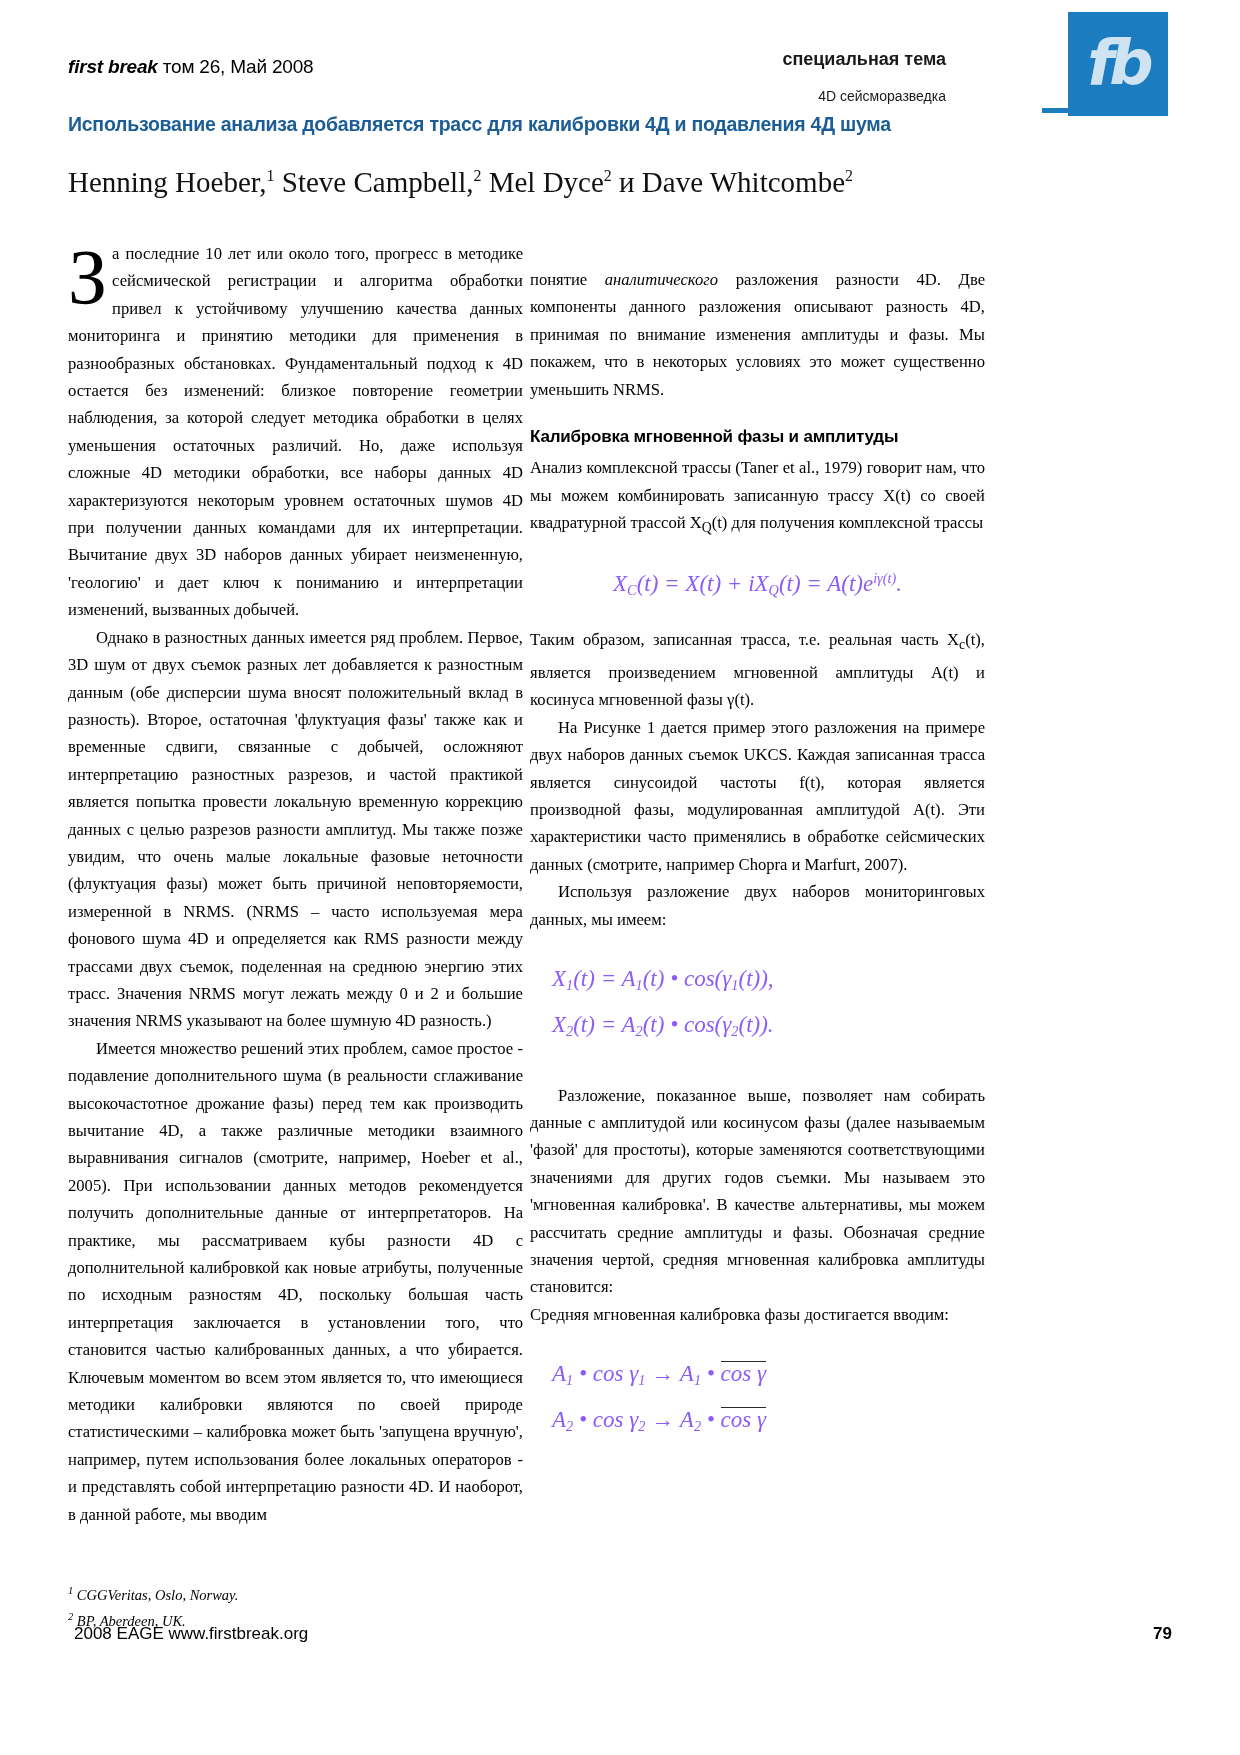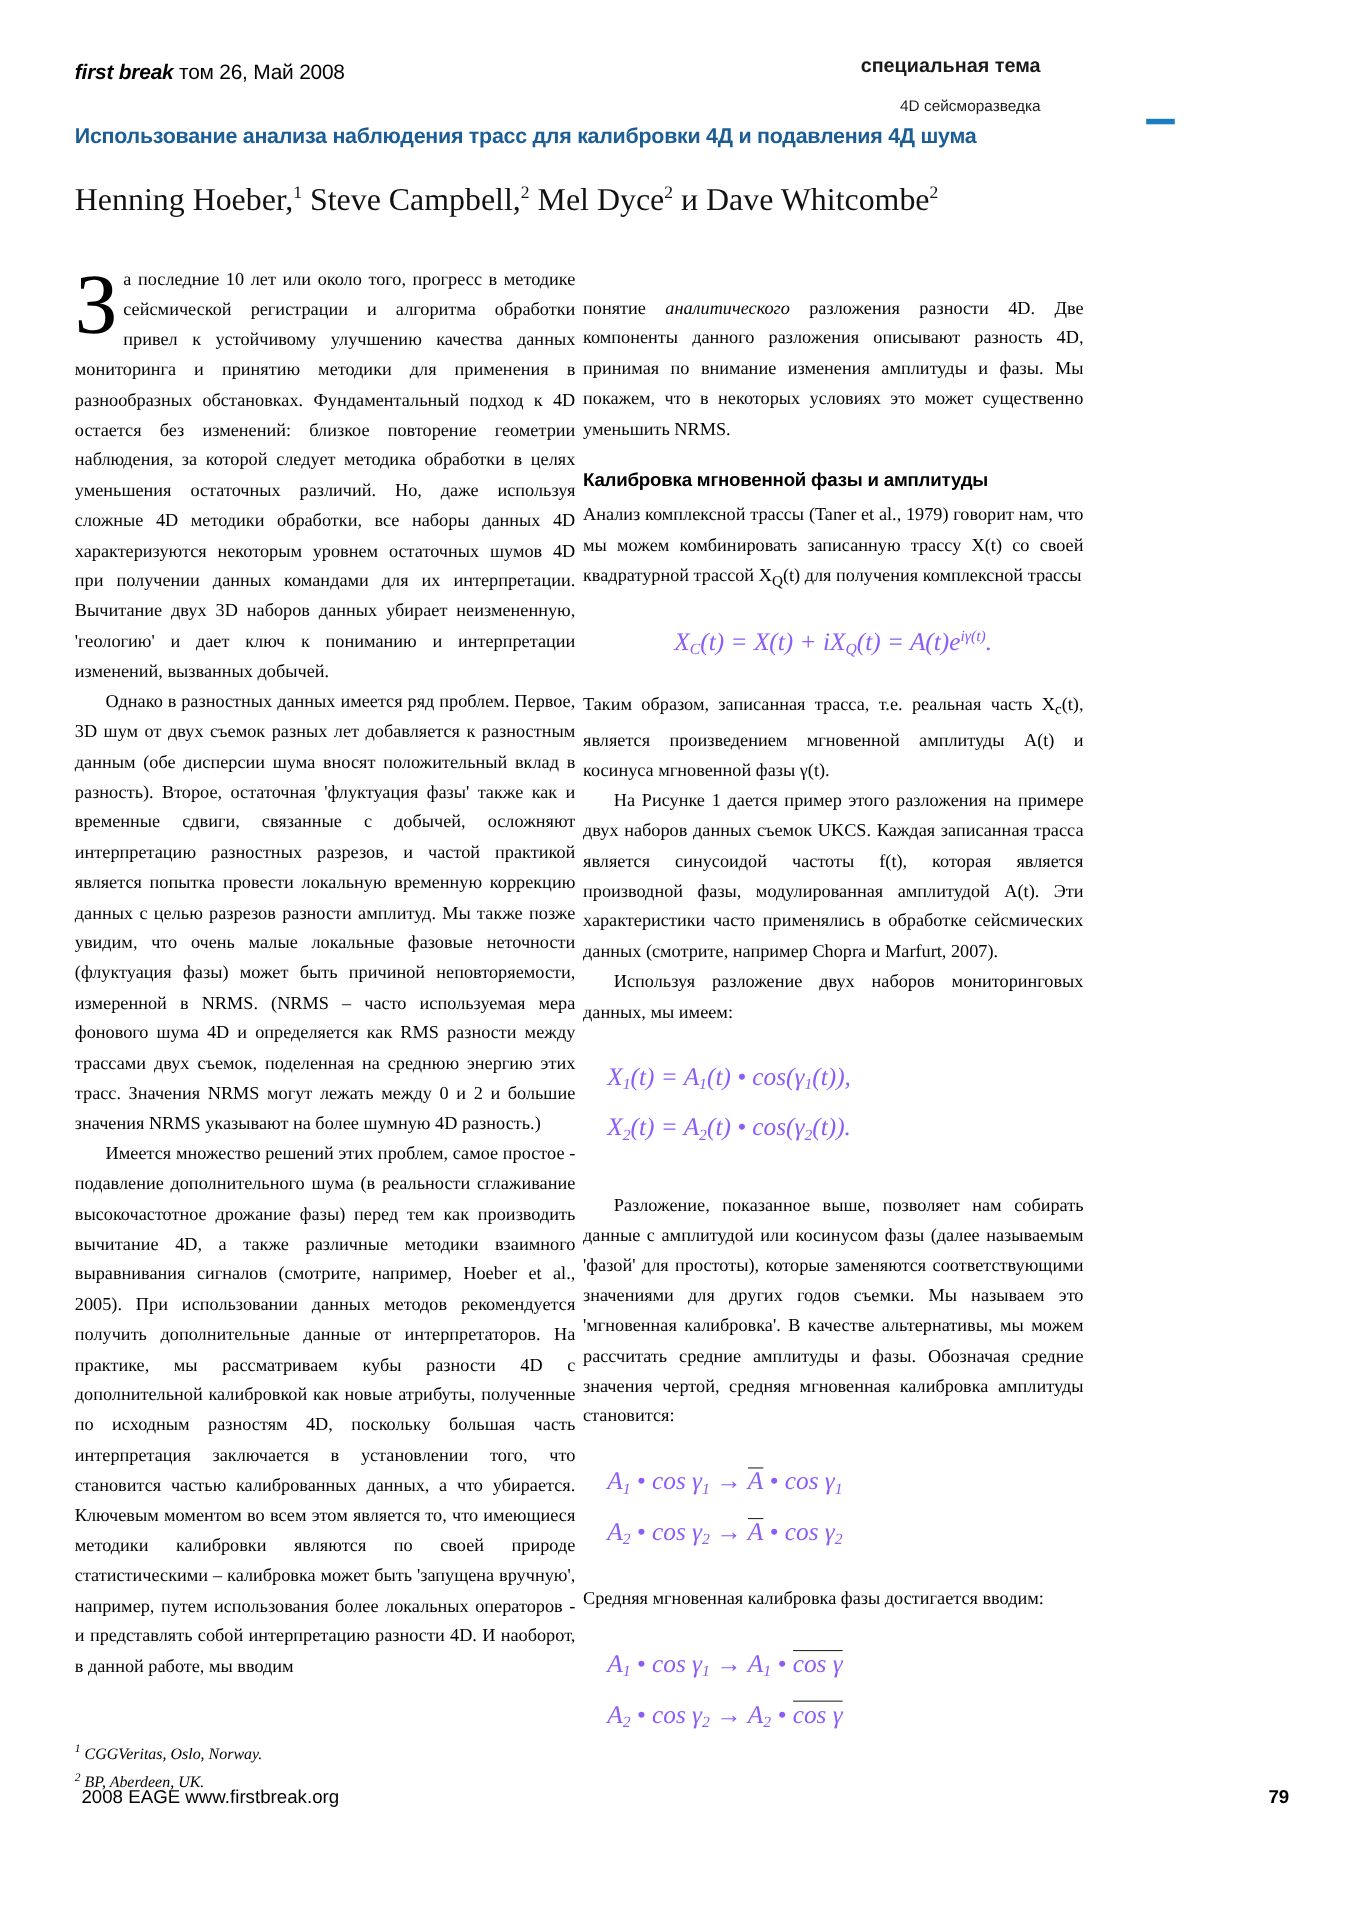--- a/index.html
+++ b/index.html
@@ -229,23 +229,26 @@
 <div id="masthead">
 
   <div id="journal-line">
     <span class="ital">first break</span><span class="rest"> том 26, Май 2008</span>
   </div>
 
   <div id="special-topic">специальная тема</div>
   <div id="topic-sub">4D сейсморазведка</div>
 
   <div id="fb-logo-tail"></div>
+  <div id="fb-logo">
+    <div class="glyph">fb</div>
+  </div>
 </div>
 
-<div id="article-title">Использование анализа наблюдения трасс для калибровки 4Д и подавления 4Д шума</div>
+<div id="article-title">Использование анализа добавляется трасс для калибровки 4Д и подавления 4Д шума</div>
 <div id="authors">Henning Hoeber,<sup>1</sup> Steve Campbell,<sup>2</sup> Mel Dyce<sup>2</sup> и Dave Whitcombe<sup>2</sup></div>
 
 <div class="column" id="col-left">
 
   <p id="para-lead"><span id="dropcap">З</span><span>а последние 10 лет или около того, прогресс  в методике сейсмической регистрации и алгоритма обработки  привел к  устойчивому улучшению  качества данных мониторинга  и  принятию методики  для применения в разнообразных обстановках. Фундаментальный подход к 4D  остается без изменений: близкое повторение геометрии наблюдения, за которой следует методика обработки  в целях уменьшения остаточных различий. Но, даже  используя сложные 4D методики обработки, все наборы данных 4D характеризуются некоторым уровнем  остаточных шумов 4D  при получении данных  командами для их интерпретации. Вычитание двух 3D наборов данных убирает неизмененную,  'геологию' и дает ключ к пониманию  и интерпретации изменений, вызванных добычей.</span></p>
 
   <p>Однако в разностных данных имеется ряд проблем. Первое, 3D шум от двух съемок разных лет добавляется к разностным данным (обе дисперсии шума вносят положительный вклад в разность). Второе, остаточная 'флуктуация фазы'  также как и временные сдвиги, связанные с добычей, осложняют интерпретацию разностных разрезов, и частой практикой является попытка провести локальную временную коррекцию данных  с целью разрезов разности амплитуд. Мы также позже увидим, что очень малые локальные фазовые неточности (флуктуация фазы) может   быть причиной неповторяемости, измеренной в NRMS. (NRMS – часто используемая мера фонового шума 4D  и определяется как RMS разности между трассами  двух съемок, поделенная на  среднюю энергию этих трасс. Значения NRMS могут лежать  между 0 и 2 и большие значения NRMS указывают на  более шумную 4D разность.)</p>
 
   <p>Имеется множество решений этих проблем, самое простое  - подавление дополнительного шума (в реальности сглаживание  высокочастотное дрожание фазы) перед тем как производить вычитание 4D, а также различные методики взаимного выравнивания сигналов (смотрите, например, Hoeber et al., 2005). При использовании данных методов  рекомендуется получить  дополнительные данные от интерпретаторов. На практике, мы рассматриваем кубы разности 4D  с дополнительной калибровкой как новые атрибуты, полученные     по исходным разностям 4D, поскольку   большая часть интерпретация заключается в установлении того, что становится частью  калиброванных данных, а что  убирается. Ключевым моментом во всем этом является то, что имеющиеся методики калибровки являются по своей природе статистическими – калибровка может быть 'запущена вручную', например, путем использования более локальных операторов - и представлять собой интерпретацию  разности 4D. И наоборот, в данной работе, мы вводим</p>
 
@@ -269,24 +272,20 @@
 
   <div class="eq-block">
     <div class="eq eq-left">X<sub>1</sub>(t) = A<sub>1</sub>(t) • cos(γ<sub>1</sub>(t)),</div>
     <div class="eq eq-left">X<sub>2</sub>(t) = A<sub>2</sub>(t) • cos(γ<sub>2</sub>(t)).</div>
   </div>
 
   <div class="spacer-sm"></div>
 
   <p>Разложение, показанное выше, позволяет нам   собирать данные с амплитудой или косинусом фазы (далее называемым 'фазой' для простоты), которые заменяются   соответствующими значениями   для других годов съемки. Мы называем это 'мгновенная калибровка'. В качестве альтернативы, мы можем рассчитать  средние амплитуды и фазы. Обозначая средние значения чертой, средняя мгновенная калибровка амплитуды становится:</p>
 
-  <div class="eq-block">
-    <div class="eq eq-left">A<sub>1</sub> • cos γ<sub>1</sub> → <span class="ovl">A</span> • cos γ<sub>1</sub></div>
-    <div class="eq eq-left">A<sub>2</sub> • cos γ<sub>2</sub> → <span class="ovl">A</span> • cos γ<sub>2</sub></div>
-  </div>
 
   <p class="noindent">Средняя мгновенная калибровка фазы достигается вводим:</p>
 
   <div class="eq-block">
     <div class="eq eq-left">A<sub>1</sub> • cos γ<sub>1</sub> → A<sub>1</sub> • <span class="ovl">cos γ</span></div>
     <div class="eq eq-left">A<sub>2</sub> • cos γ<sub>2</sub> → A<sub>2</sub> • <span class="ovl">cos γ</span></div>
   </div>
 
 </div>
 

